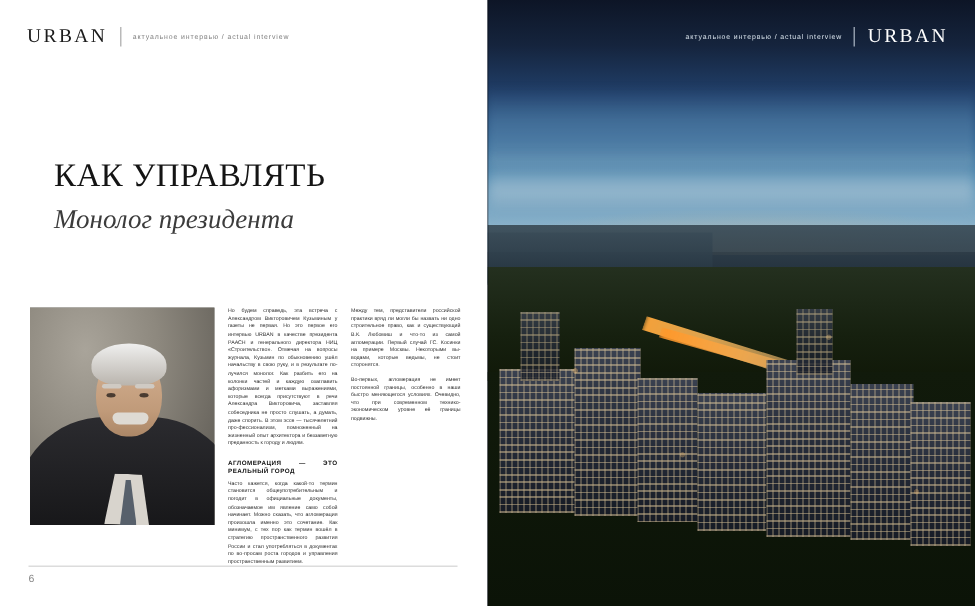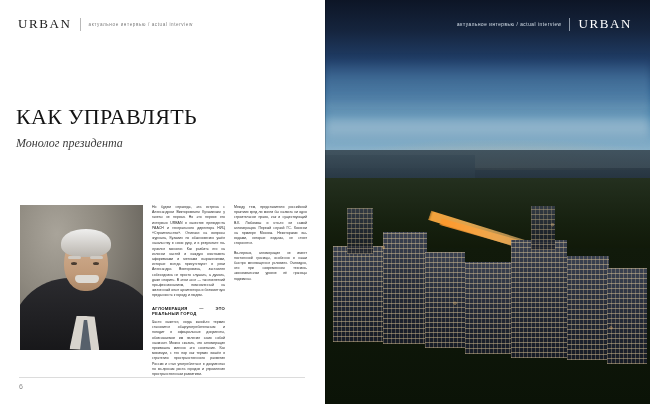--- a/index.html
+++ b/index.html
@@ -49,37 +49,37 @@
   }
   .masthead .kicker {
     font-family: "Liberation Sans", sans-serif;
     font-size: 4.6px;
     letter-spacing: 0.6px;
     color: #7d7d7d;
     text-transform: lowercase;
   }
   .headline {
     position: absolute;
-    left: 16px;
+    left: 36px;
     top: 104px;
     width: 290px;
   }
   .headline .l1, .headline .l2 {
     font-family: "Liberation Serif", serif;
     font-size: 22px;
     line-height: 26px;
     color: #141414;
     letter-spacing: 0.3px;
     text-transform: uppercase;
   }
   .headline .sub {
     margin-top: 6px;
     font-family: "Liberation Serif", serif;
     font-style: italic;
-    font-size: 12px;
+    font-size: 18px;
     color: #3c3c3c;
   }
   
   .portrait {
     position: absolute;
     left: 20px;
     top: 205px;
     width: 123px;
     height: 145px;
     overflow: hidden;

